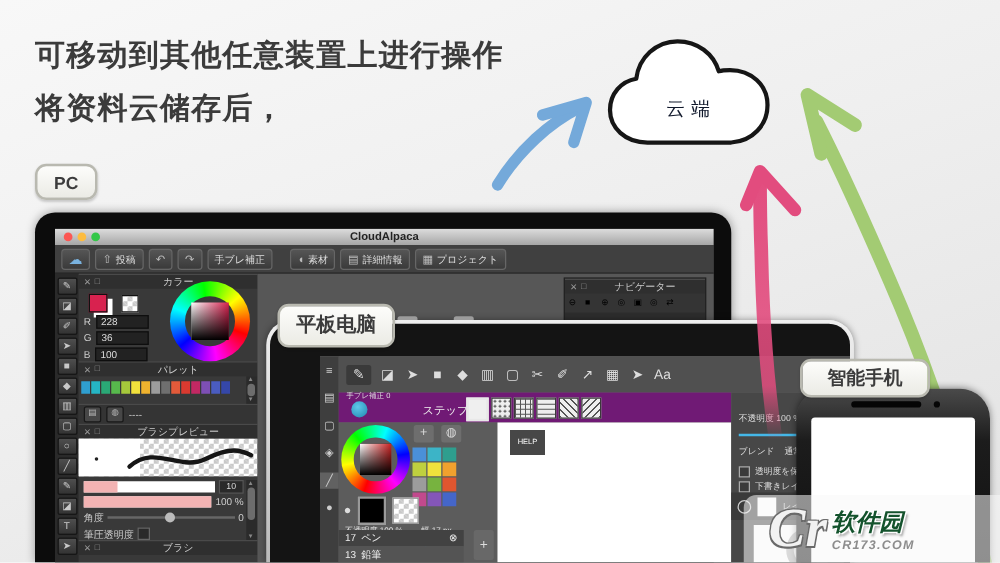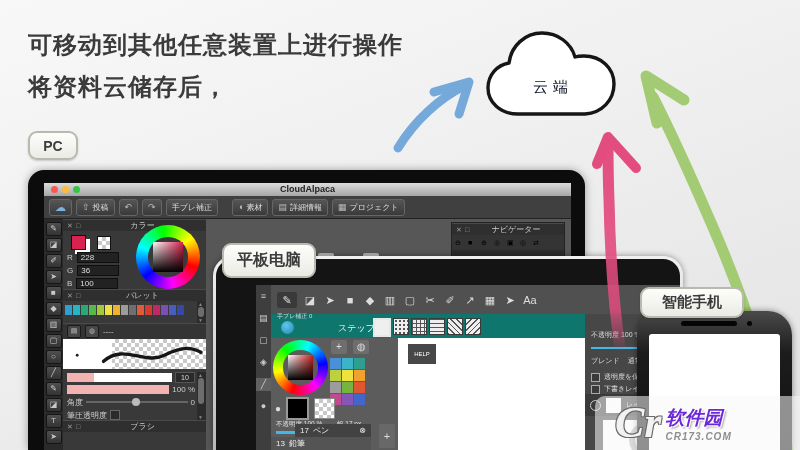--- a/index.html
+++ b/index.html
@@ -119,21 +119,21 @@
   .tab-screen{position:absolute;left:40px;right:0;top:26px;bottom:0;background:#6a6a6a;overflow:hidden;}
   .t-sidebar{position:absolute;left:0;top:0;bottom:0;width:15px;background:#3e3e3e;
              display:flex;flex-direction:column;align-items:center;gap:9px;padding-top:5px;}
   .t-sidebar .ticon{width:15px;height:13px;color:#ccc;font-size:9px;line-height:13px;text-align:center;flex:none;}
   .t-sidebar .ticon.sel{background:#616161;}
   .t-topbar{position:absolute;left:15px;right:0;top:0;height:29px;background:#505050;
             display:flex;align-items:center;gap:6px;padding:0 6px;}
   .t-topbar .ticon{min-width:14px;height:16px;color:#ddd;font-size:11px;line-height:16px;
                    text-align:center;flex:none;}
   .t-topbar .ticon.sel{background:#3a3a3a;border-radius:2px;padding:0 3px;}
-  .t-steprow{position:absolute;left:15px;width:314px;top:29px;height:24px;background:#0f766e;}
+  .t-steprow{position:absolute;left:15px;width:314px;top:29px;height:24px;background:#701a75;}
   .stab{position:absolute;left:6px;top:-2px;font-size:6px;color:#ddd;white-space:nowrap;}
   .stab-dot{position:absolute;left:10px;top:7px;width:13px;height:13px;border-radius:50%;
             background:radial-gradient(circle at 40% 35%,#5fc8ea,#1f87b0);}
   .step-label{position:absolute;left:67px;top:8px;font-size:9px;color:#f0f0f0;}
   .tones{position:absolute;left:102px;top:4px;display:flex;gap:2px;}
   .tone{width:14px;height:15px;border:1px solid #3a3a3a;background:#d9d9d9;}
   .tone.sel{border:2px solid #e8e8e8;background:#efefef;}
   .tone-dots{background-image:radial-gradient(#555 30%,transparent 32%);background-size:4px 4px;background-color:#eee;}
   .tone-grid{background-image:linear-gradient(#555 1px,transparent 1px),linear-gradient(90deg,#555 1px,transparent 1px);
              background-size:4px 4px;background-color:#eee;}
@@ -151,21 +151,21 @@
   .t-crow{position:absolute;left:4px;top:59px;display:flex;align-items:center;gap:5px;}
   .t-black{width:19px;height:19px;background:#000;border:2px solid #999;}
   .t-checker{width:19px;height:19px;border:1px solid #888;}
   .t-lbl{position:absolute;font-size:6.5px;color:#e2e2e2;white-space:nowrap;}
   .t-slider{position:absolute;left:5px;top:93px;width:58px;height:3px;background:#3a3a3a;}
   .t-slider .fill{position:absolute;left:0;top:0;bottom:0;width:78%;background:#44b7e8;}
   .knob{position:absolute;width:11px;height:11px;border-radius:50%;
         background:radial-gradient(circle at 40% 35%,#66c9ec,#2b93bd);}
   .t-brushrows{position:absolute;left:0;bottom:0;width:100px;}
   .t-brow{height:13px;display:flex;align-items:center;gap:4px;padding:0 5px;color:#eee;font-size:8px;}
-  .t-brow.sel{background:#424242;margin-left:24px;}
+  .t-brow.sel{background:#424242;}
   .t-brow.alt{background:#545454;}
   .t-plus{position:absolute;right:3px;bottom:2px;width:16px;height:24px;background:#686868;
           border-radius:2px;color:#ddd;font-size:11px;text-align:center;line-height:24px;}
   .t-canvas{position:absolute;left:142px;top:53px;width:187px;bottom:0;background:#fff;}
   .help-badge{position:absolute;left:10px;top:6px;width:28px;height:20px;background:#474747;
               color:#fff;font-size:6px;display:flex;align-items:center;justify-content:center;}
   .t-right{position:absolute;left:329px;right:0;top:29px;bottom:0;background:#474747;
            font-size:7px;color:#ddd;}
   .tr-op{position:absolute;left:6px;top:16px;}
   .tr-slider{position:absolute;left:6px;right:6px;top:33px;height:2px;background:#44b7e8;}
@@ -191,21 +191,21 @@
   
   .watermark{right:0;bottom:0;width:205px;height:54px;z-index:60;
              background:rgba(248,248,248,.55);border-radius:10px 0 0 0;
              display:flex;align-items:center;padding-left:20px;box-sizing:border-box;}
   .wm-cr{font-family:"Liberation Serif",serif;font-style:italic;font-weight:700;font-size:44px;
          color:#f2f2f2;line-height:44px;
          text-shadow:1px 1px 0 #6a6a6a,-1px -1px 0 #6a6a6a,1px -1px 0 #6a6a6a,-1px 1px 0 #6a6a6a;}
   .wm-xixi{font-size:27px;font-weight:700;font-style:italic;color:#f08519;letter-spacing:2px;
          text-shadow:1px 1px 0 #fff,-1px -1px 0 #fff,1px -1px 0 #fff,-1px 1px 0 #fff,2px 2px 2px rgba(0,0,0,.35);}
   .wm-col{display:flex;flex-direction:column;margin-left:4px;}
-  .wm-soft{font-size:19px;font-weight:700;font-style:italic;color:#6d28d9;
+  .wm-soft{font-size:19px;font-weight:700;font-style:italic;color:#14532d;
          text-shadow:1px 1px 0 #fff,-1px -1px 0 #fff,1px -1px 0 #fff,-1px 1px 0 #fff,2px 2px 2px rgba(0,0,0,.35);}
   .wm-domain{font-size:10px;font-weight:700;font-style:italic;color:#8d8d8d;letter-spacing:1px;}
 </style>
 </head>
 <body>
 
 <div class="stage">
 
   <div class="abs headline">
     <div>可移动到其他任意装置上进行操作</div>
@@ -323,20 +323,25 @@
               </div>
             <div class="vscroll">
                 <div class="vthumb"></div>
               </div>
           </div>
           <div class="preset-row">
             <span class="mini-btn">▤</span>
             <span class="mini-btn">◍</span>
             <span>----</span>
           </div>
+          <div class="sec-h">
+            <span class="hx">✕</span>
+            <span class="hx">□</span>
+            <span class="t">ブラシプレビュー</span>
+          </div>
           <div class="preview-body checker">
             <div class="white"></div>
             <svg viewBox="0 0 141 30">
               <circle cx="14" cy="16" r="1.4" fill="#222"></circle>
               <path d="M40,22 C60,4 80,26 100,16 S128,9 136,13" stroke="#161616" stroke-width="3.4" fill="none" stroke-linecap="round"></path>
             </svg>
           </div>
           <div class="ctl-body">
             <div class="ctl-rows">
               <div class="srow">

